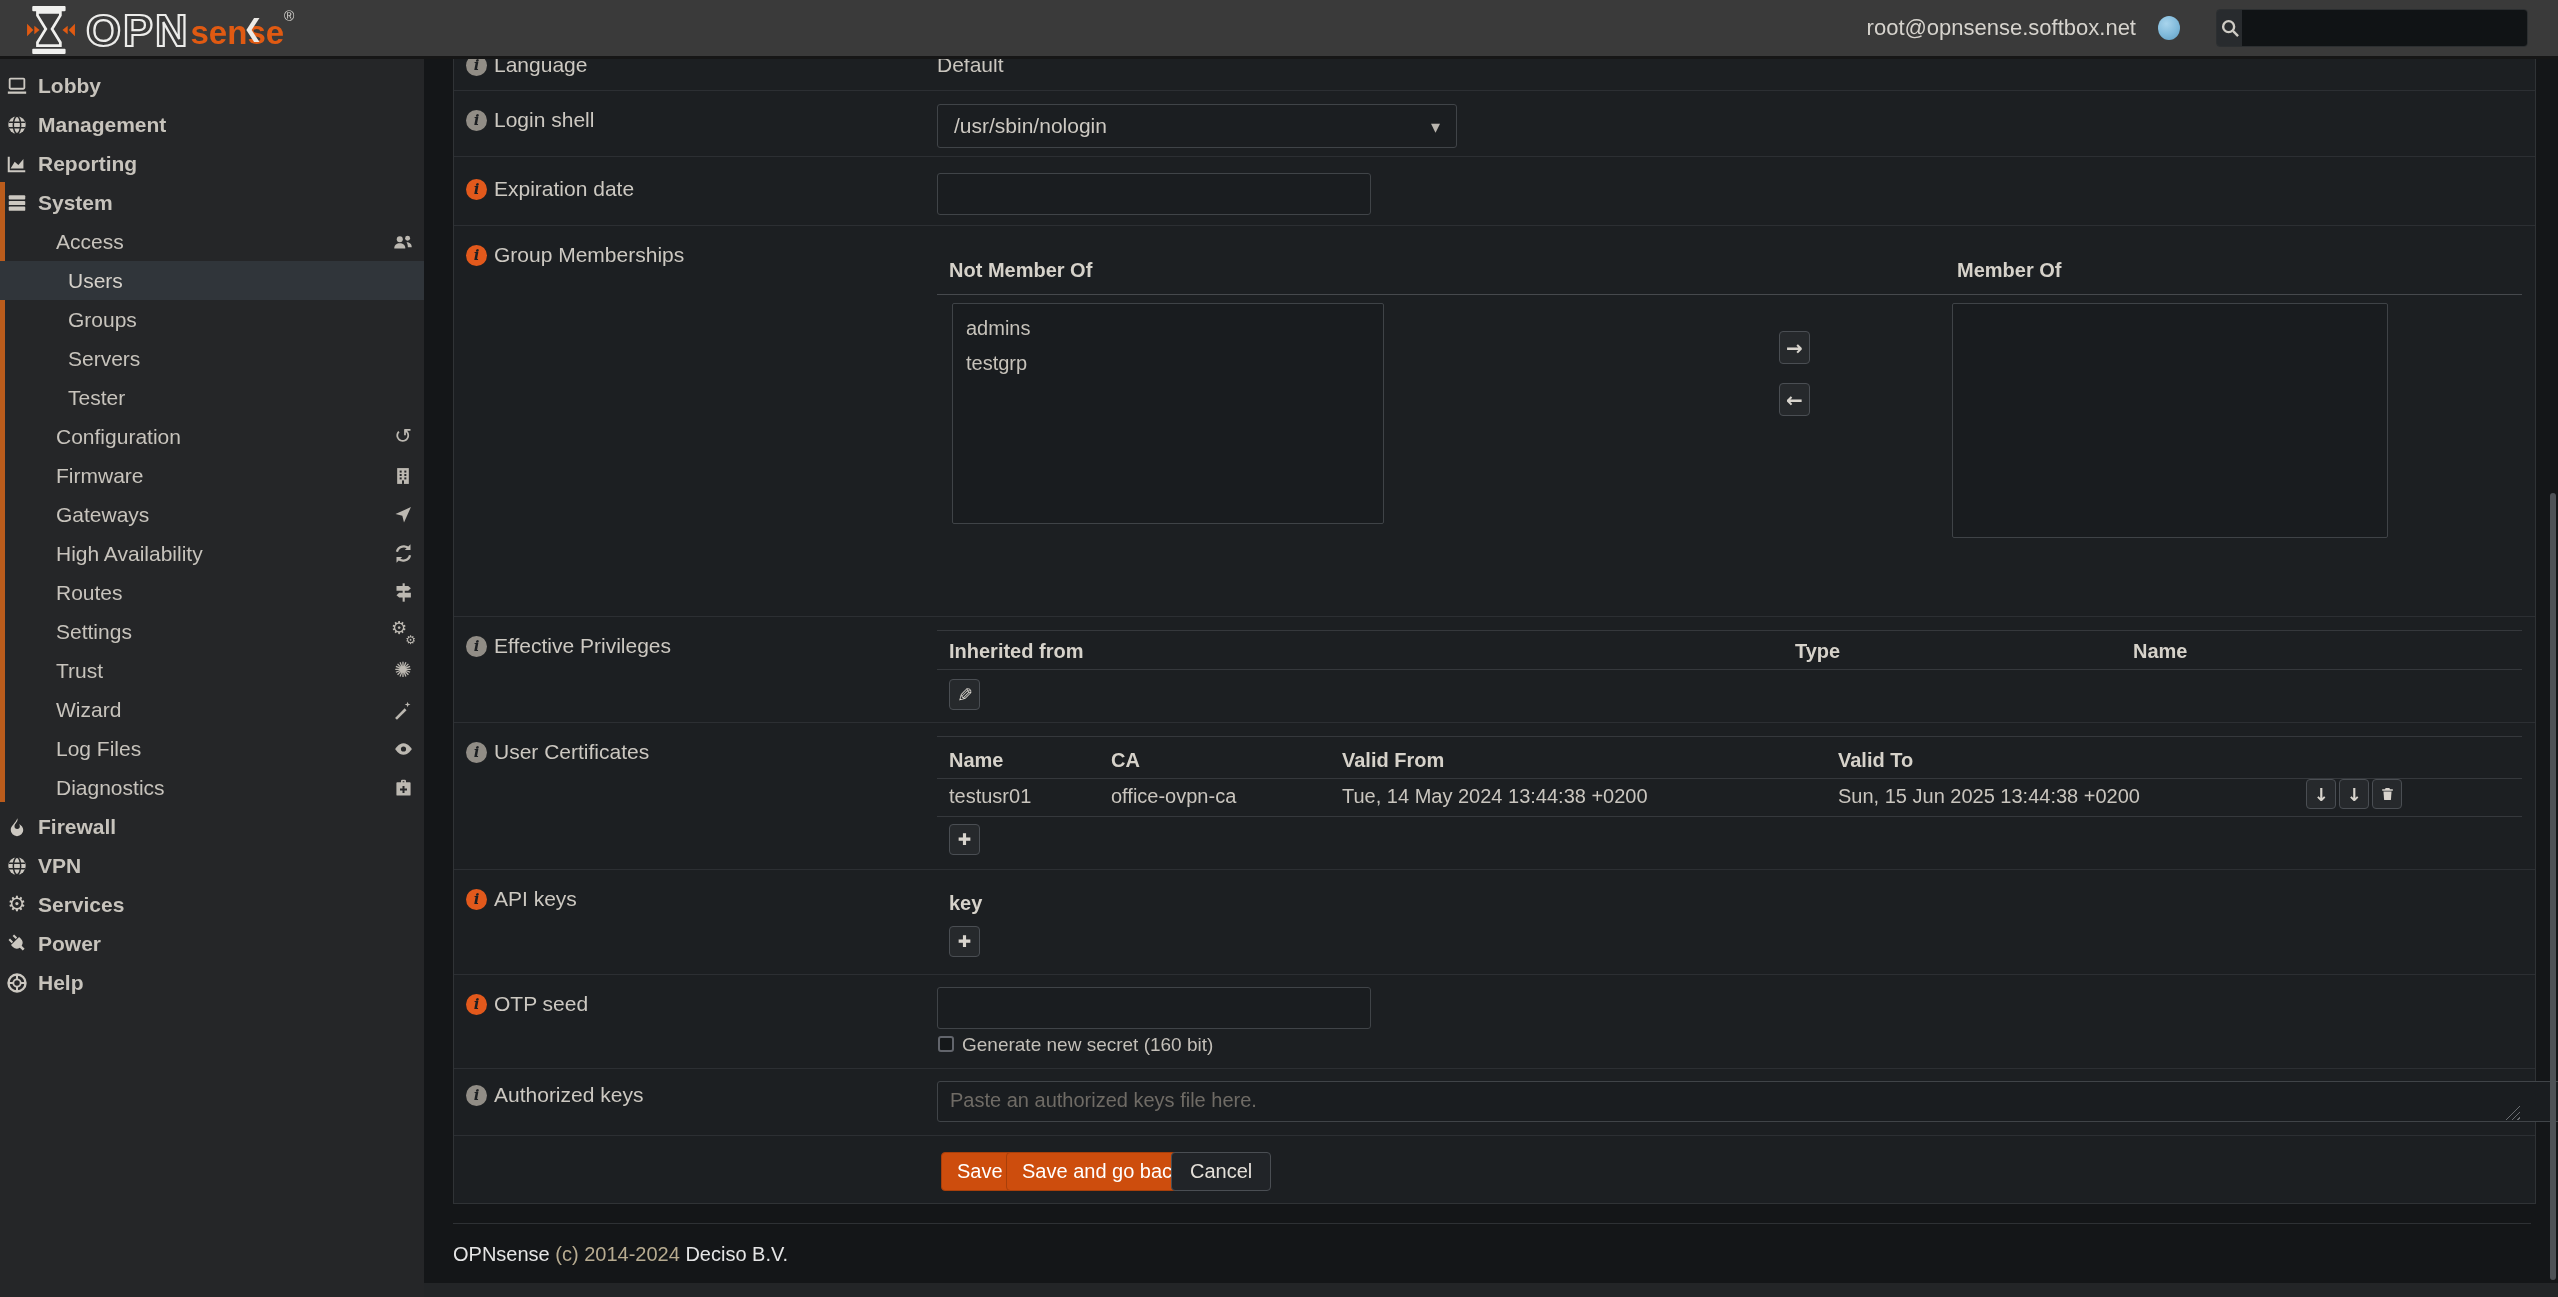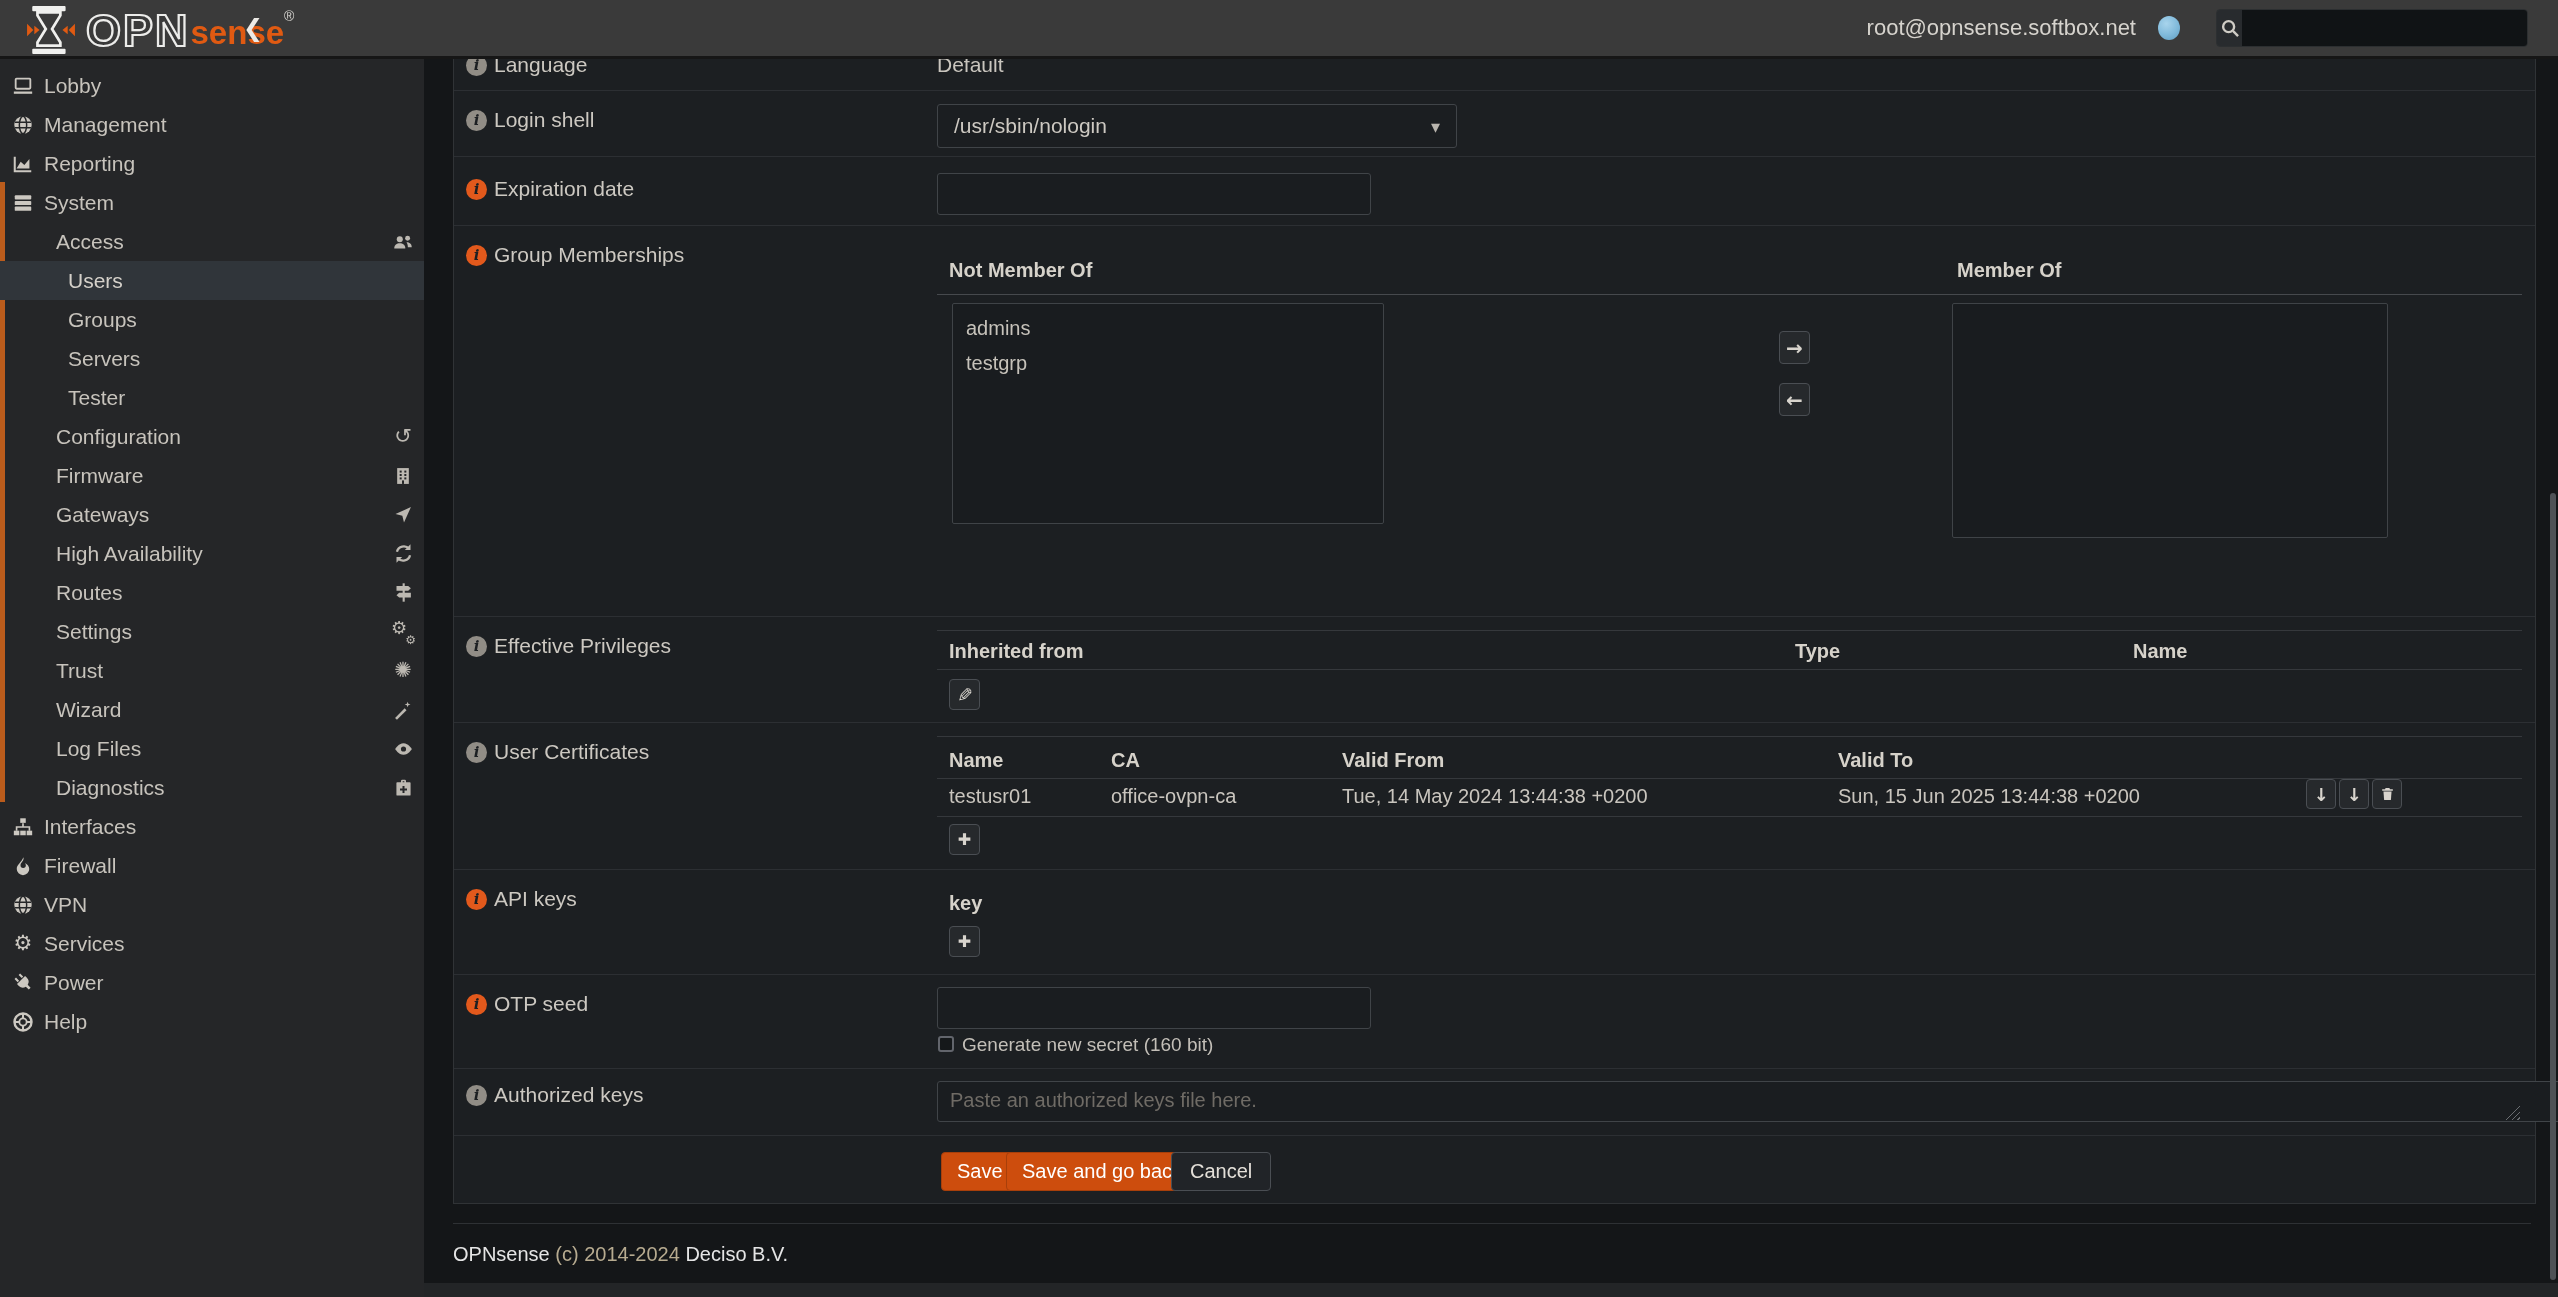--- a/index.html
+++ b/index.html
@@ -19,21 +19,21 @@
   .top-user { font-size:22px; color:#d6d3cd; }
   .status-dot { width:22px; height:24px; border-radius:50%; margin-left:22px; background:radial-gradient(circle at 38% 32%, #a8d4ec, #7fb9da 55%, #5e9dc2); }
   .searchbox { margin-left:36px; width:312px; height:38px; display:flex; border-radius:4px; overflow:hidden; border:1px solid #2c2f31; }
   .searchbox .sicon { width:38px; background:#282b2e; display:flex; align-items:center; justify-content:center; color:#cfccc5; }
   .searchbox input { flex:1; background:#101315; border:0; outline:none; color:#d5d2cb; font-size:20px; padding:0 10px; font-family:inherit; }
 
   
   .sidebar { position:absolute; left:0; top:59px; width:424px; height:1238px; background:#252628; padding-top:7px; z-index:10; }
   .stripe { position:absolute; left:0; top:123px; width:5px; height:620px; background:#bb5c1c; }
   .s-item { position:relative; height:39px; display:flex; align-items:center; font-size:21px; color:#c7c3bc; cursor:pointer; }
-  .s-item.l1 { padding-left:10px; }
+  .s-item.l1 { padding-left:4px;font-weight:bold; }
   .s-item.l1 .ic { width:26px; height:22px; margin-right:8px; color:#ccc8c1; display:inline-flex; align-items:center; justify-content:center; }
   .s-item.l2 { padding-left:56px; }
   .s-item.l3 { padding-left:68px; }
   .s-item.sel { background:#30353a; color:#d5d1ca; }
   .ric { position:absolute; right:9px; top:50%; transform:translateY(-50%); width:24px; height:22px; color:#bcb8b1; display:inline-flex; align-items:center; justify-content:center; }
   .gly { font-family:"DejaVu Sans",sans-serif; font-size:19px; line-height:1; }
   .gly.big { font-size:21px; }
   .gears2 { position:relative; width:24px; height:22px; }
   .gears2 .g1 { position:absolute; left:0; top:-2px; font-size:18px; }
   .gears2 .g2 { position:absolute; right:-1px; bottom:-3px; font-size:12px; }
@@ -266,34 +266,20 @@
       </span>
   </div>
   <div class="s-item l2">
     <span>Diagnostics</span>
     <span class="ric">
         <svg width="21" height="20" viewBox="0 0 24 24" fill="currentColor">
           <path d="M9 5V3.5A1.5 1.5 0 0110.5 2h3A1.5 1.5 0 0115 3.5V5h4.5a1 1 0 011 1v14a1 1 0 01-1 1h-15a1 1 0 01-1-1V6a1 1 0 011-1zm2 0h2V4h-2z"></path>
           <path d="M10.8 9.5h2.4v3h3v2.4h-3v3h-2.4v-3h-3v-2.4h3z" fill="#252628"></path>
         </svg>
       </span>
-  </div>
-  <div class="s-item l1">
-    <span class="ic">
-        <svg width="24" height="22" viewBox="0 0 24 24">
-          <path d="M12 8v4M5 16v-4h14v4" stroke="currentColor" stroke-width="1.8" fill="none"></path>
-          <g fill="currentColor">
-            <rect x="9" y="2.5" width="6" height="5"></rect>
-            <rect x="2" y="16" width="6" height="5"></rect>
-            <rect x="9" y="16" width="6" height="5"></rect>
-            <rect x="16" y="16" width="6" height="5"></rect>
-          </g>
-        </svg>
-      </span>
-    <span>Interfaces</span>
   </div>
   <div class="s-item l1">
     <span class="ic">
         <svg width="20" height="22" viewBox="0 0 24 24" fill="currentColor">
           <path d="M12.5 1.5c1.2 4.5-3.5 6-3.5 9.7a3.2 3.2 0 006.4 0c0-1.6-.9-2.8-.9-2.8 2.9 1.7 5 4.2 5 7.1a7.5 7.5 0 01-15 0c0-5.4 5.6-7.6 8-14z"></path>
         </svg>
       </span>
     <span>Firewall</span>
   </div>
   <div class="s-item l1">

